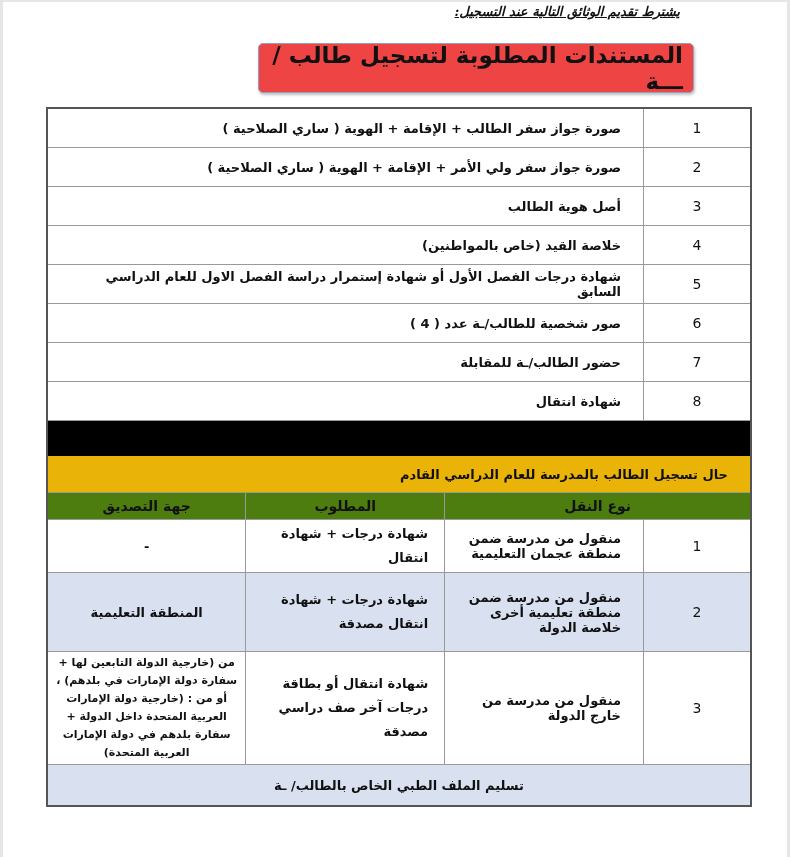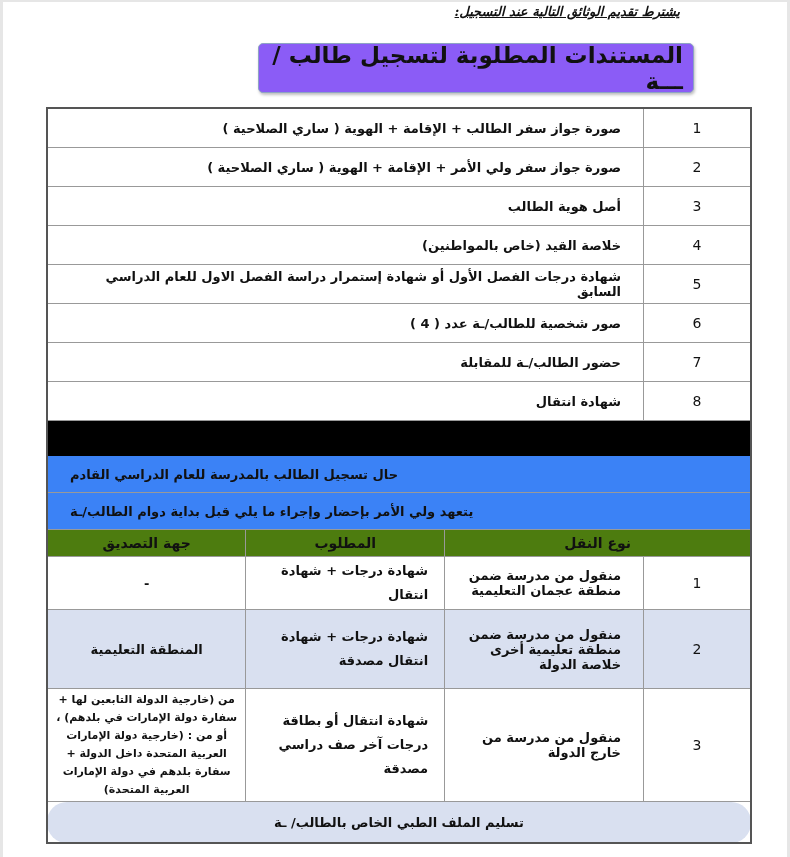--- a/index.html
+++ b/index.html
@@ -16,21 +16,21 @@
 
     .note {
       position: absolute; top: 4px; left: 300px; width: 380px;
       direction: rtl; text-align: right;
       font-size: 13px; font-style: italic; font-weight: bold;
       text-decoration: underline;
       font-family: "DejaVu Serif", serif;
     }
     .title-box {
       position: absolute; top: 43px; left: 258px; width: 436px; height: 50px;
-      background: #8b5cf6;
+      background: #ef4444;
       border: 1.5px solid #8ea3c4;
       border-radius: 5px;
       box-shadow: 1px 2px 3px rgba(0,0,0,0.25);
       direction: rtl; text-align: right;
       display: flex; align-items: center;
       box-sizing: border-box; padding-right: 10px;
       font-size: 23px; font-weight: bold;
     }
 
     .doc-table {
@@ -42,33 +42,33 @@
     .doc-table td {
       border: 1.5px solid #999;
       font-size: 13px; font-weight: bold;
       direction: rtl; text-align: right;
       padding: 0 22px;
       height: 38px;
     }
     .doc-table td.num { width: 62px; text-align: center; font-weight: normal; font-size: 14px; }
     .doc-table tr.black td { background: #000; height: 34px; border-color: #000; }
     .doc-table tr.band td {
-      background: #3b82f6; text-align: left; height: 36px; font-size: 13px;
+      background: #eab308; text-align: right; height: 36px; font-size: 13px;
     }
     .doc-table tr.head td {
       background: #4d7c0f; text-align: center; font-size: 14px; height: 26px;
     }
     .doc-table tr.blue td { background: #d9e0f0; }
     .doc-table td.req { width: 112px; line-height: 24px; padding: 2px 16px; }
     .doc-table td.auth { width: 160px; text-align: center; }
     .doc-table td.small { font-size: 11px; line-height: 18px; padding: 2px 4px; font-weight: bold; }
     .doc-table tr.r3 td { height: 104px; margin-top: 8px; }
     .doc-table tr.r2 td { height: 74px; }
     .doc-table tr.r1 td { height: 48px; }
-    .doc-table tr.foot td { background: #d9e0f0; text-align: center; height: 40px; border-bottom: 2px solid #555; border-radius: 20px; }
+    .doc-table tr.foot td { background: #d9e0f0; text-align: center; height: 40px; border-bottom: 2px solid #555; }
   </style>
 </head>
 <body>
 
 <div class="edge-left"></div>
 <div class="edge-right"></div>
 <div class="edge-top"></div>
 
 <div class="note">يشترط تقديم الوثائق التالية عند التسجيل:</div>
 
@@ -109,23 +109,20 @@
       <td colspan="3">شهادة انتقال</td>
     </tr>
 
     <tr class="black">
       <td colspan="4"></td>
     </tr>
 
     <tr class="band">
       <td colspan="4">حال تسجيل الطالب بالمدرسة للعام الدراسي القادم</td>
     </tr>
-    <tr class="band">
-      <td colspan="4">يتعهد ولي الأمر بإحضار وإجراء ما يلي قبل بداية دوام الطالب/ـة</td>
-    </tr>
 
     <tr class="head">
       <td colspan="2">نوع النقل</td>
       <td>المطلوب</td>
       <td>جهة التصديق</td>
     </tr>
 
     <tr class="r1">
       <td class="num">1</td>
       <td>منقول من مدرسة ضمن منطقة عجمان التعليمية</td>

